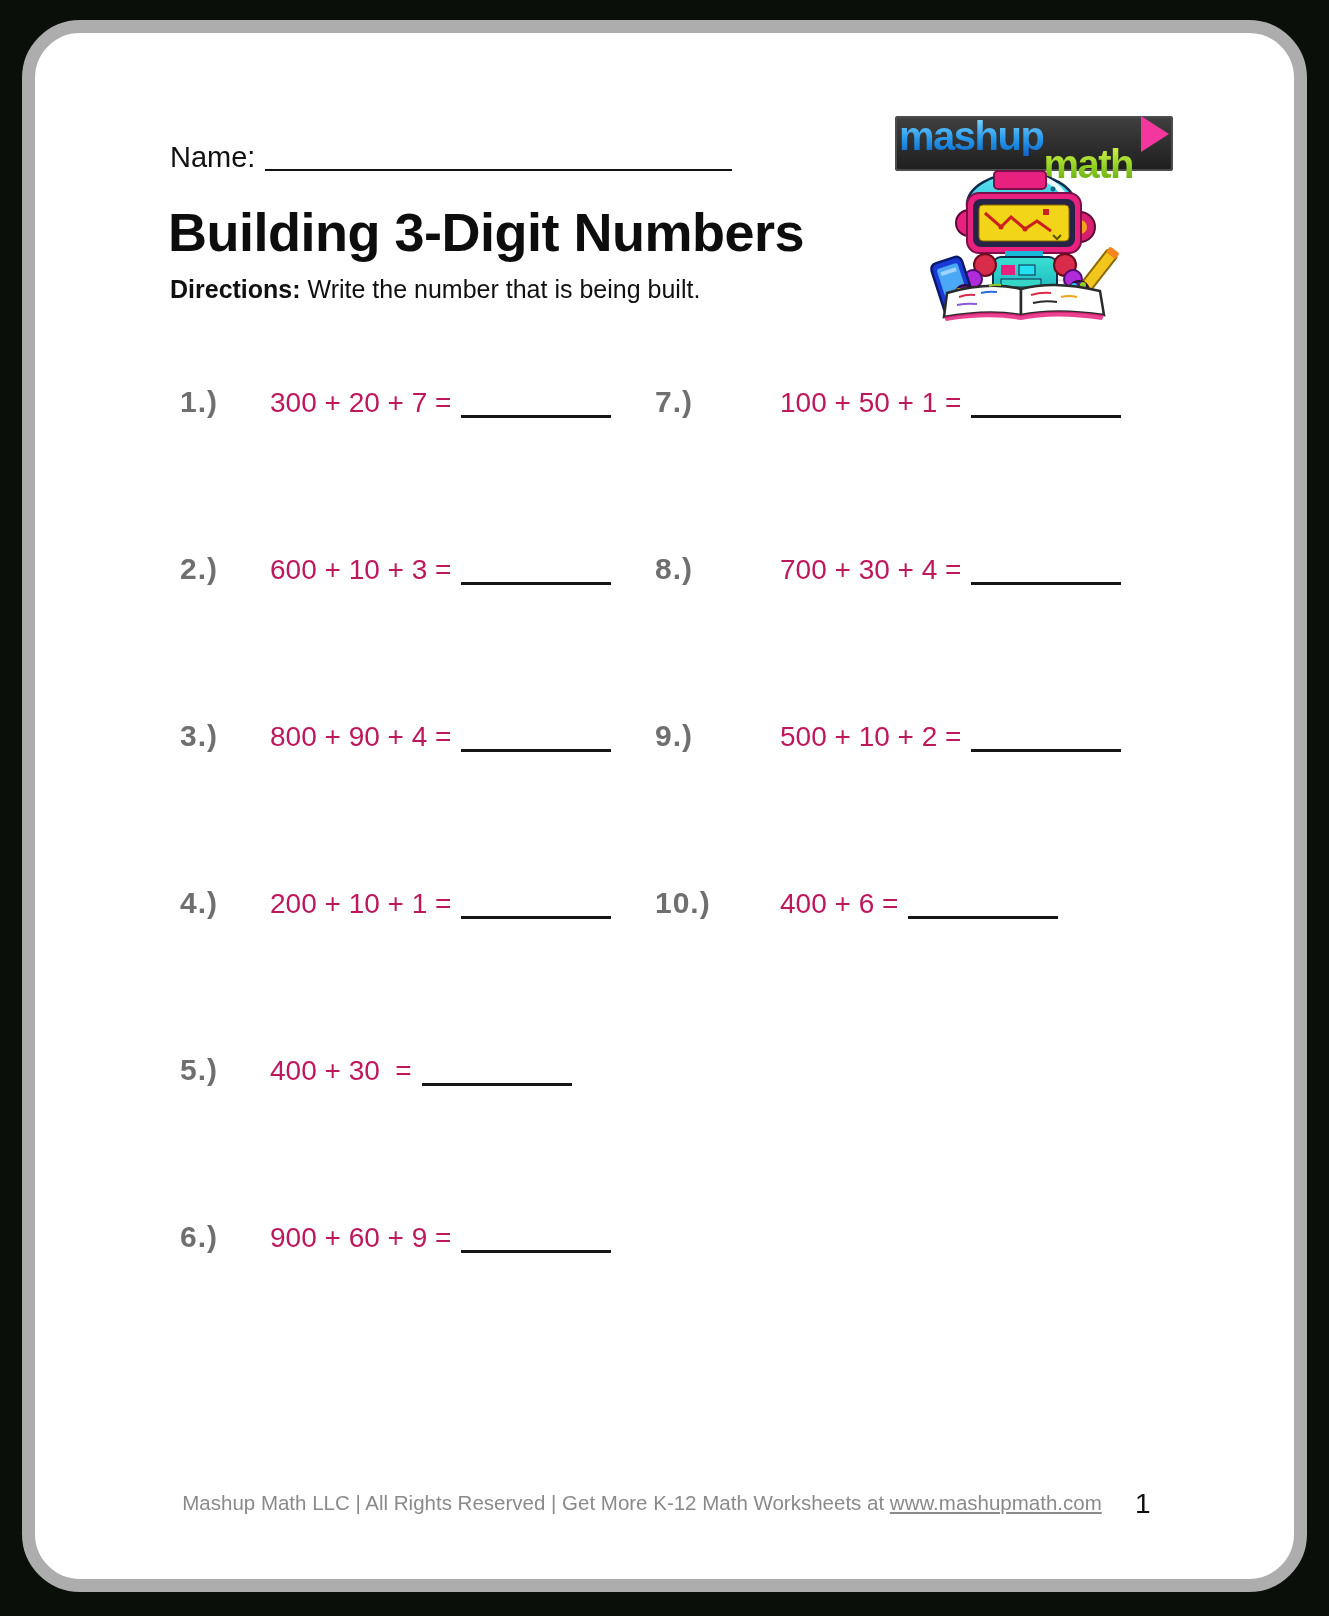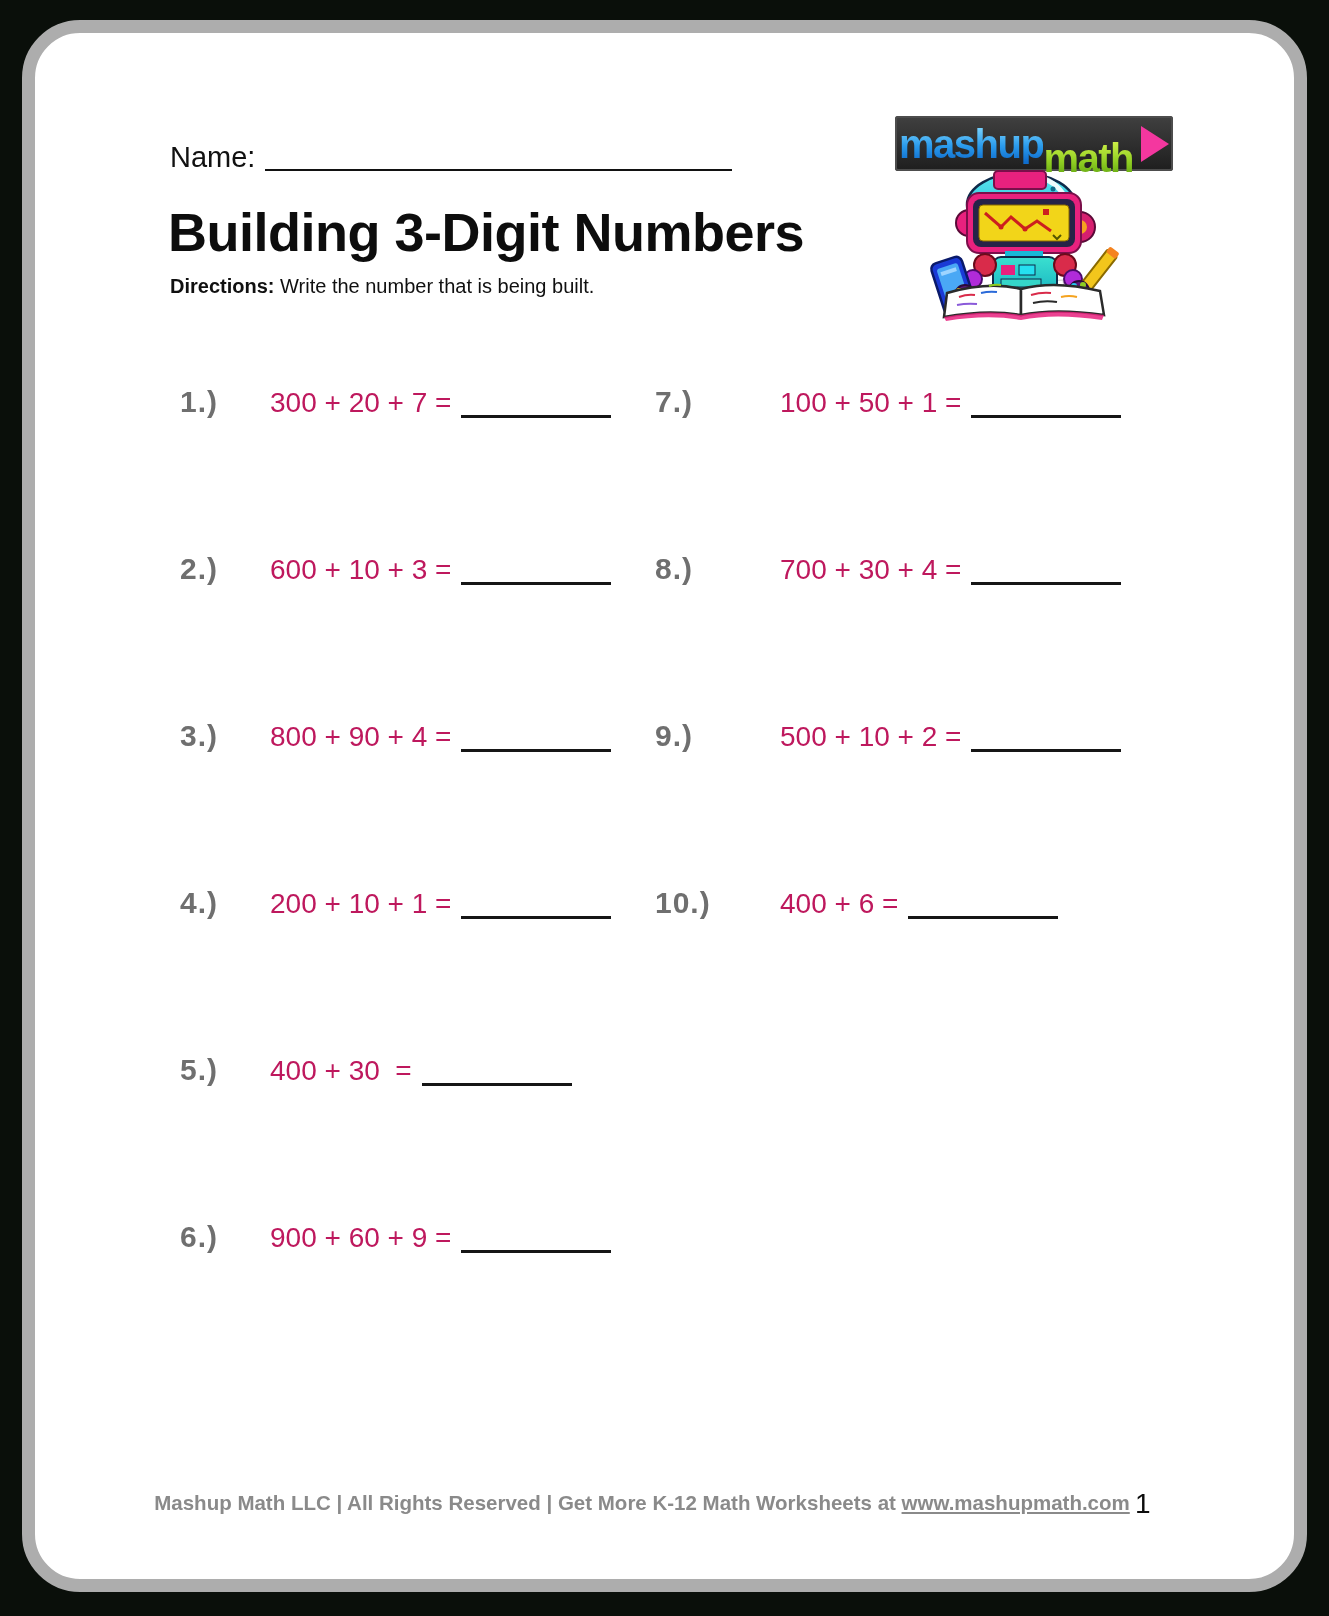--- a/index.html
+++ b/index.html
@@ -11,48 +11,48 @@
   }
   .page{
     position:absolute;left:22px;top:20px;width:1285px;height:1572px;
     box-sizing:border-box;border:13px solid #adadad;border-radius:58px;
     background:#ffffff;
   }
   
   .name-row{position:absolute;left:135px;top:108px;font-size:29px;color:#111;white-space:nowrap;}
   .name-line{display:inline-block;width:467px;height:0;border-bottom:2px solid #121212;vertical-align:-4px;margin-left:10px;}
   .title{position:absolute;left:133px;top:168px;font-size:54px;font-weight:bold;color:#0d0d0d;letter-spacing:-0.5px;margin:0;}
-  .directions{position:absolute;left:135px;top:242px;font-size:20px;color:#101010;margin:0;}
+  .directions{position:absolute;left:135px;top:242px;font-size:25px;color:#101010;margin:0;}
   .directions b{font-weight:bold;}
   
   .logo-bar{
     position:absolute;left:860px;top:83px;width:278px;height:55px;
     background:linear-gradient(180deg,#404040,#1e1e1e);
     box-shadow:inset 0 0 0 2px #4d4d4d;
-    border-radius:3px;display:flex;align-items:center;justify-content:center;
+    border-radius:3px;display:flex;align-items:flex-start;justify-content:center;
   }
   .logo-word{font-size:40px;font-weight:bold;line-height:1;letter-spacing:-1.5px;
     -webkit-background-clip:text;background-clip:text;color:transparent;}
   .logo-word.w1{background-image:linear-gradient(180deg,#7ed6ff 5%,#2a9bec 55%,#0f6ccc 95%);}
   .logo-word.w2{background-image:linear-gradient(180deg,#d2f24a 5%,#8fce22 60%,#64a812 95%);margin-top:28px;}
   .logo-play{width:0;height:0;border-left:28px solid #f4379f;border-top:18px solid transparent;border-bottom:18px solid transparent;margin-left:8px;}
   .robot{position:absolute;left:858px;top:132px;width:258px;height:158px;}
   
   .problems{
     position:absolute;left:145px;top:352px;
     display:grid;grid-template-columns:475px 520px;
     grid-template-rows:repeat(6,167px);grid-auto-flow:column;
   }
   .problem{line-height:1.15;}
   .pnum{display:inline-block;width:90px;font-size:30px;font-weight:bold;color:#6f6f6f;letter-spacing:1px;}
   .problem.right .pnum{width:125px;}
   .pexpr{font-size:28px;color:#be185d;white-space:pre;}
   .blank{display:inline-block;width:150px;height:0;border-bottom:3px solid #161616;vertical-align:-6px;margin-left:10px;}
   
-  .footer{position:absolute;left:0;right:0;top:1458px;text-align:center;font-size:20.5px;color:#8a8a8a;padding-right:45px;font-weight:bold;}
+  .footer{position:absolute;left:0;right:0;top:1458px;text-align:center;font-size:20.5px;color:#8a8a8a;padding-right:45px;}
   .footer-link{color:#8a8a8a;text-decoration:underline;}
   .page-number{position:absolute;left:1100px;top:1455px;font-size:28px;color:#0d0d0d;}
 </style>
 </head>
 <body>
 
 <div class="page">
 
   <div class="name-row">
     <span>Name:</span><span class="name-line"></span>

